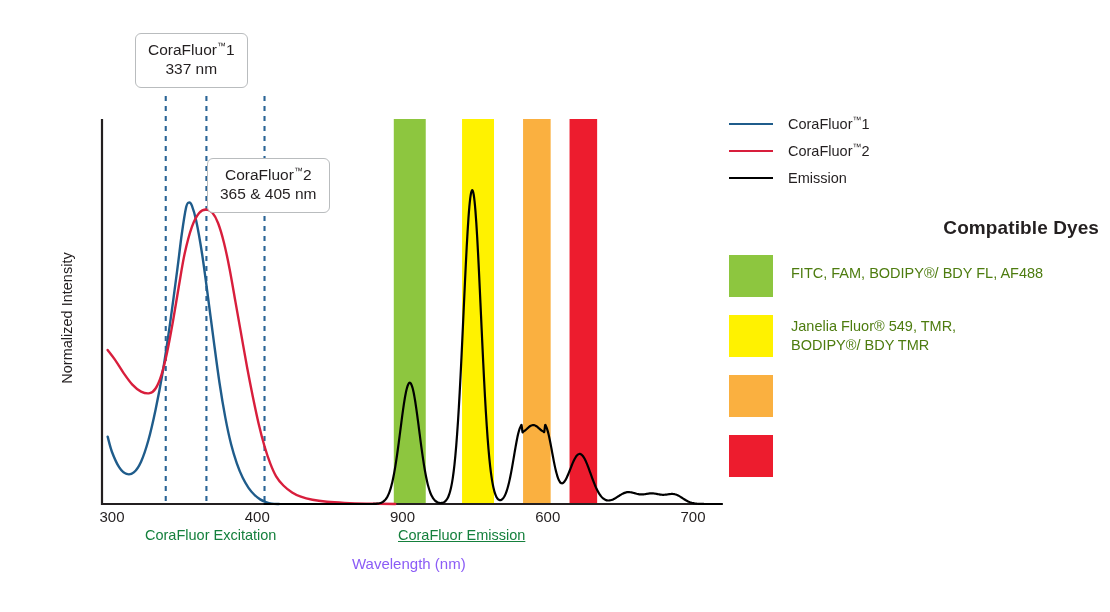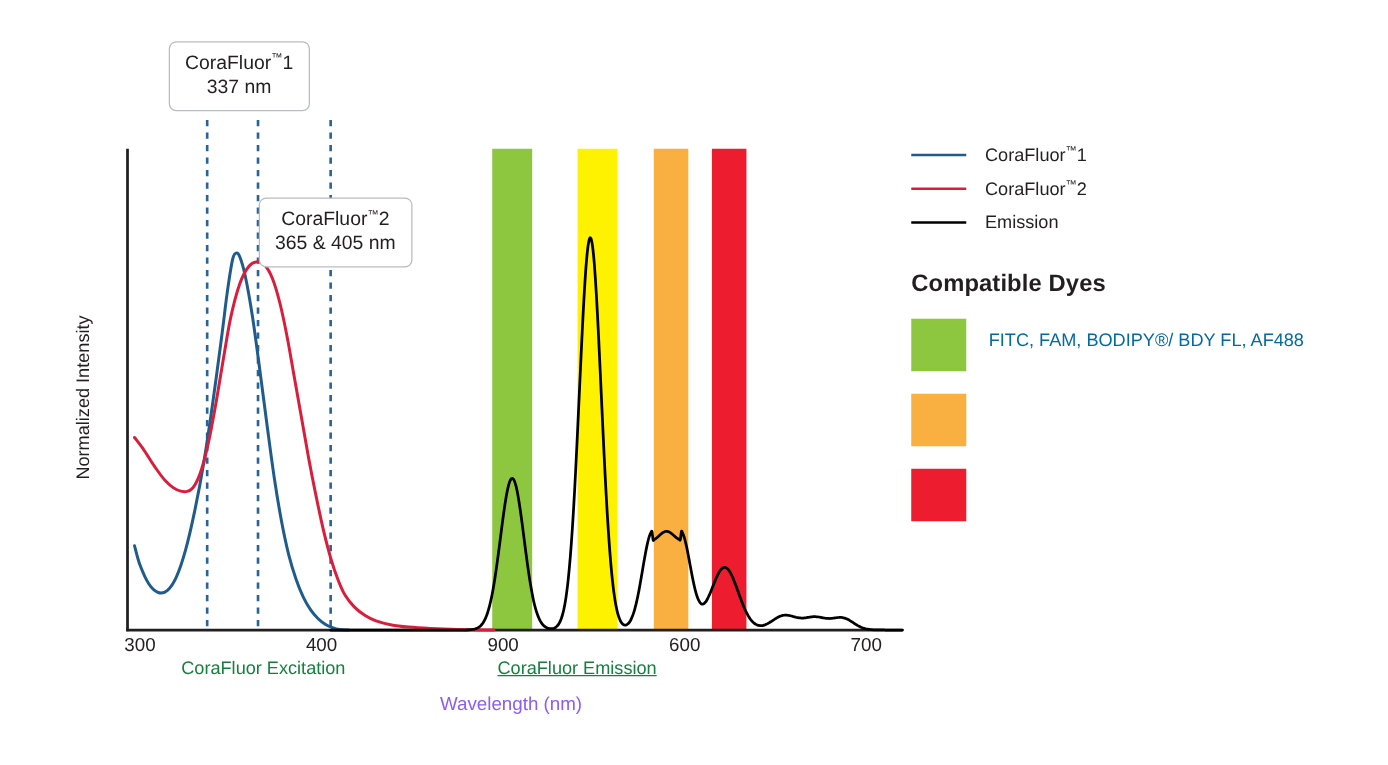--- a/index.html
+++ b/index.html
@@ -110,37 +110,38 @@
     font-size: 14.5px;
     color: #231f20;
     white-space: nowrap;
   }
   #dyes-heading {
     margin-top: 26px;
     font-size: 19px;
     font-weight: bold;
     color: #231f20;
     letter-spacing: 0.1px;
+    text-align: right;
   }
   #dye-list { margin-top: 16px; }
   .dye-row {
     display: flex;
     align-items: flex-start;
     margin-bottom: 18px;
   }
   .dye-swatch {
     width: 44px;
     height: 42px;
     flex: 0 0 auto;
     margin-right: 18px;
   }
   .dye-label {
     font-size: 14.5px;
     line-height: 1.32;
-    color: #0369a1;
+    color: #4d7c0f;
     padding-top: 9px;
     white-space: pre-line;
   }
   .dye-row.two-line .dye-label { padding-top: 2px; }
 </style>
 </head>
 <body>
 
 <div id="figure">
 
@@ -197,20 +198,25 @@
           <span class="line-swatch" style="border-top-color: rgb(0, 0, 0);"></span>
           <span class="line-legend-label"><span>Emission</span></span>
         </div>
       </div>
     <div id="dyes-heading">Compatible Dyes</div>
     <div id="dye-list">
         <div class="dye-row">
           <div class="dye-swatch" style="background: rgb(141, 198, 63);"></div>
           <div class="dye-label">FITC, FAM, BODIPY®/ BDY FL, AF488</div>
         </div>
+        <div class="dye-row two-line">
+          <div class="dye-swatch" style="background: rgb(255, 242, 0);"></div>
+          <div class="dye-label">Janelia Fluor® 549, TMR,
+BODIPY®/ BDY TMR</div>
+        </div>
         <div class="dye-row">
           <div class="dye-swatch" style="background: rgb(250, 176, 64);"></div>
         </div>
         <div class="dye-row">
           <div class="dye-swatch" style="background: rgb(237, 28, 46);"></div>
         </div>
       </div>
   </div>
 
 </div>

